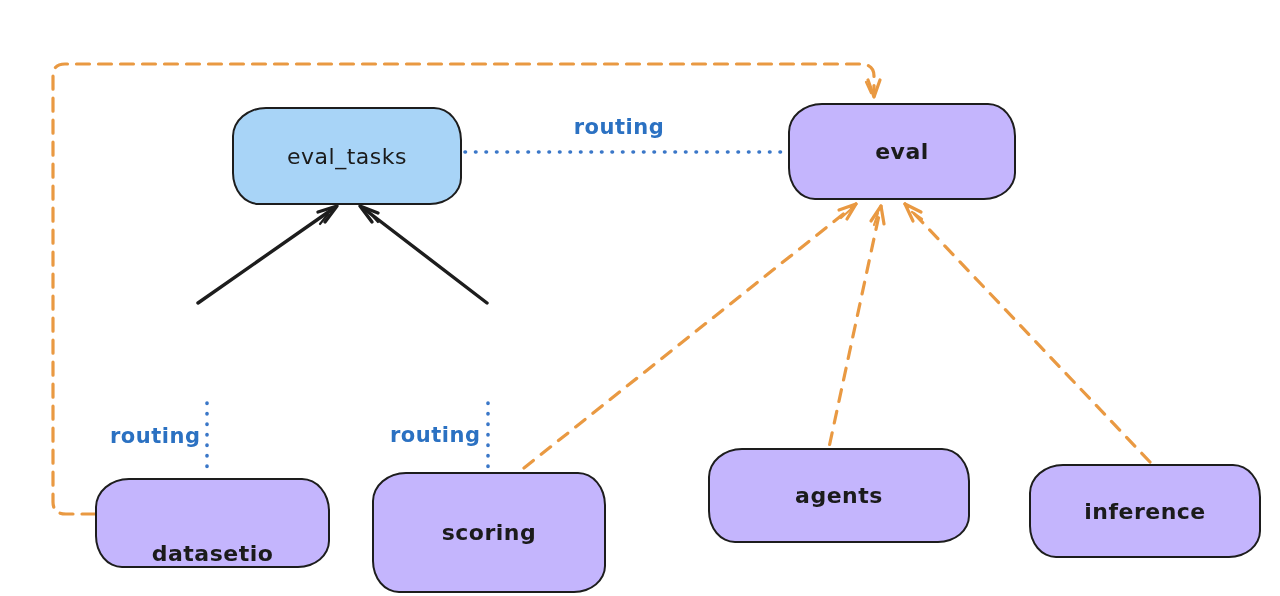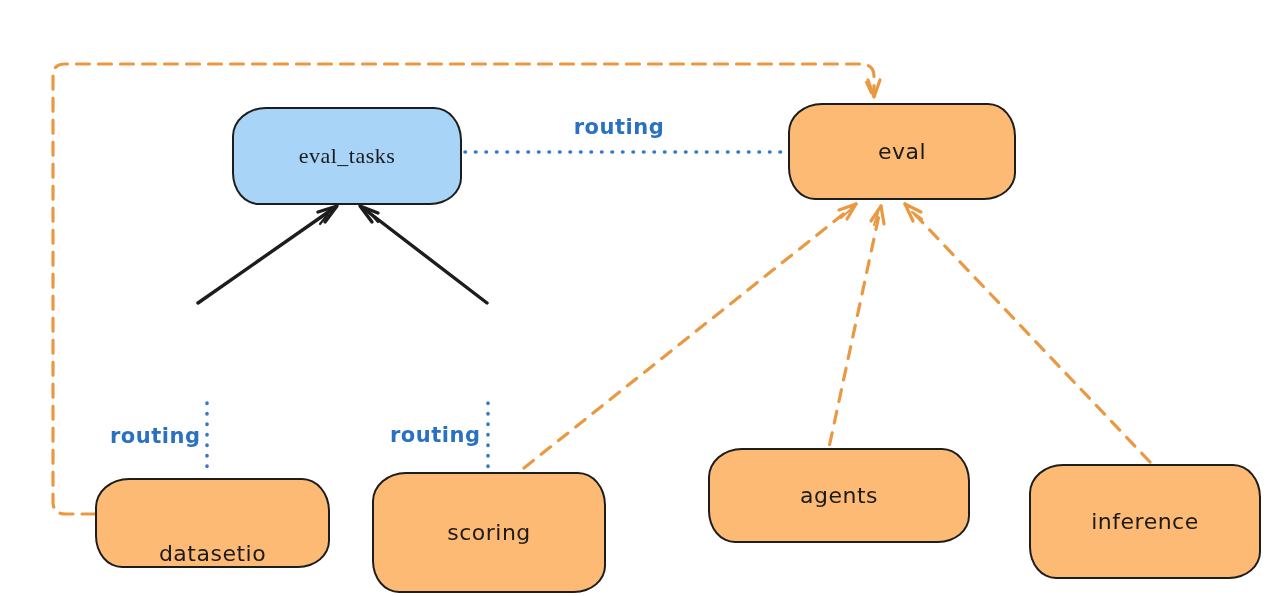--- a/index.html
+++ b/index.html
@@ -21,41 +21,41 @@
     box-sizing:border-box;
     border:2.6px solid #1d1d1d;
     display:flex;
     align-items:center;
     justify-content:center;
     font-size:22px;
     letter-spacing:.5px;
     color:#1b1b1b;
     border-radius:34px 28px 32px 27px / 29px 33px 27px 32px;
   }
-  .node.blue{ background:#a8d4f7;font-family:Liberation Serif, serif; }
-  .node.green{ background:#fdba74; }
+  .node.blue{ background:#a8d4f7; }
+  .node.green{ background:#c4b5fd;font-weight:bold; }
 
   .edge-label{
     position:absolute;
     color:#2b71c2;
     font-size:21px;
     font-weight:600;
     letter-spacing:.5px;
     text-align:center;
   }
 
   
   #n-eval-tasks        { left:232px; top:107px; width:230px; height:98px; }
   #n-eval              { left:788px; top:103px; width:228px; height:97px; }
   #n-datasets          { left:97px;  top:305px; width:233px; height:95px; }
   #n-scoring-functions { left:383px; top:305px; width:229px; height:95px; }
   #n-datasetio         { left:95px;  top:478px; width:235px; height:90px;align-items:flex-end; }
   #n-scoring           { left:372px; top:472px; width:234px; height:121px; }
   #n-agents            { left:708px; top:448px; width:262px; height:95px; }
-  #n-inference         { left:1029px;top:464px; width:232px; height:115px; }
+  #n-inference         { left:1029px;top:464px; width:232px; height:94px; }
 
   
   #l-routing-top      { left:572px; top:115px; width:94px; }
   #l-routing-datasets { left:110px; top:424px; width:88px; }
   #l-routing-scoring  { left:390px; top:423px; width:88px; }
 </style>
 </head>
 <body>
 
 <div class="canvas">

